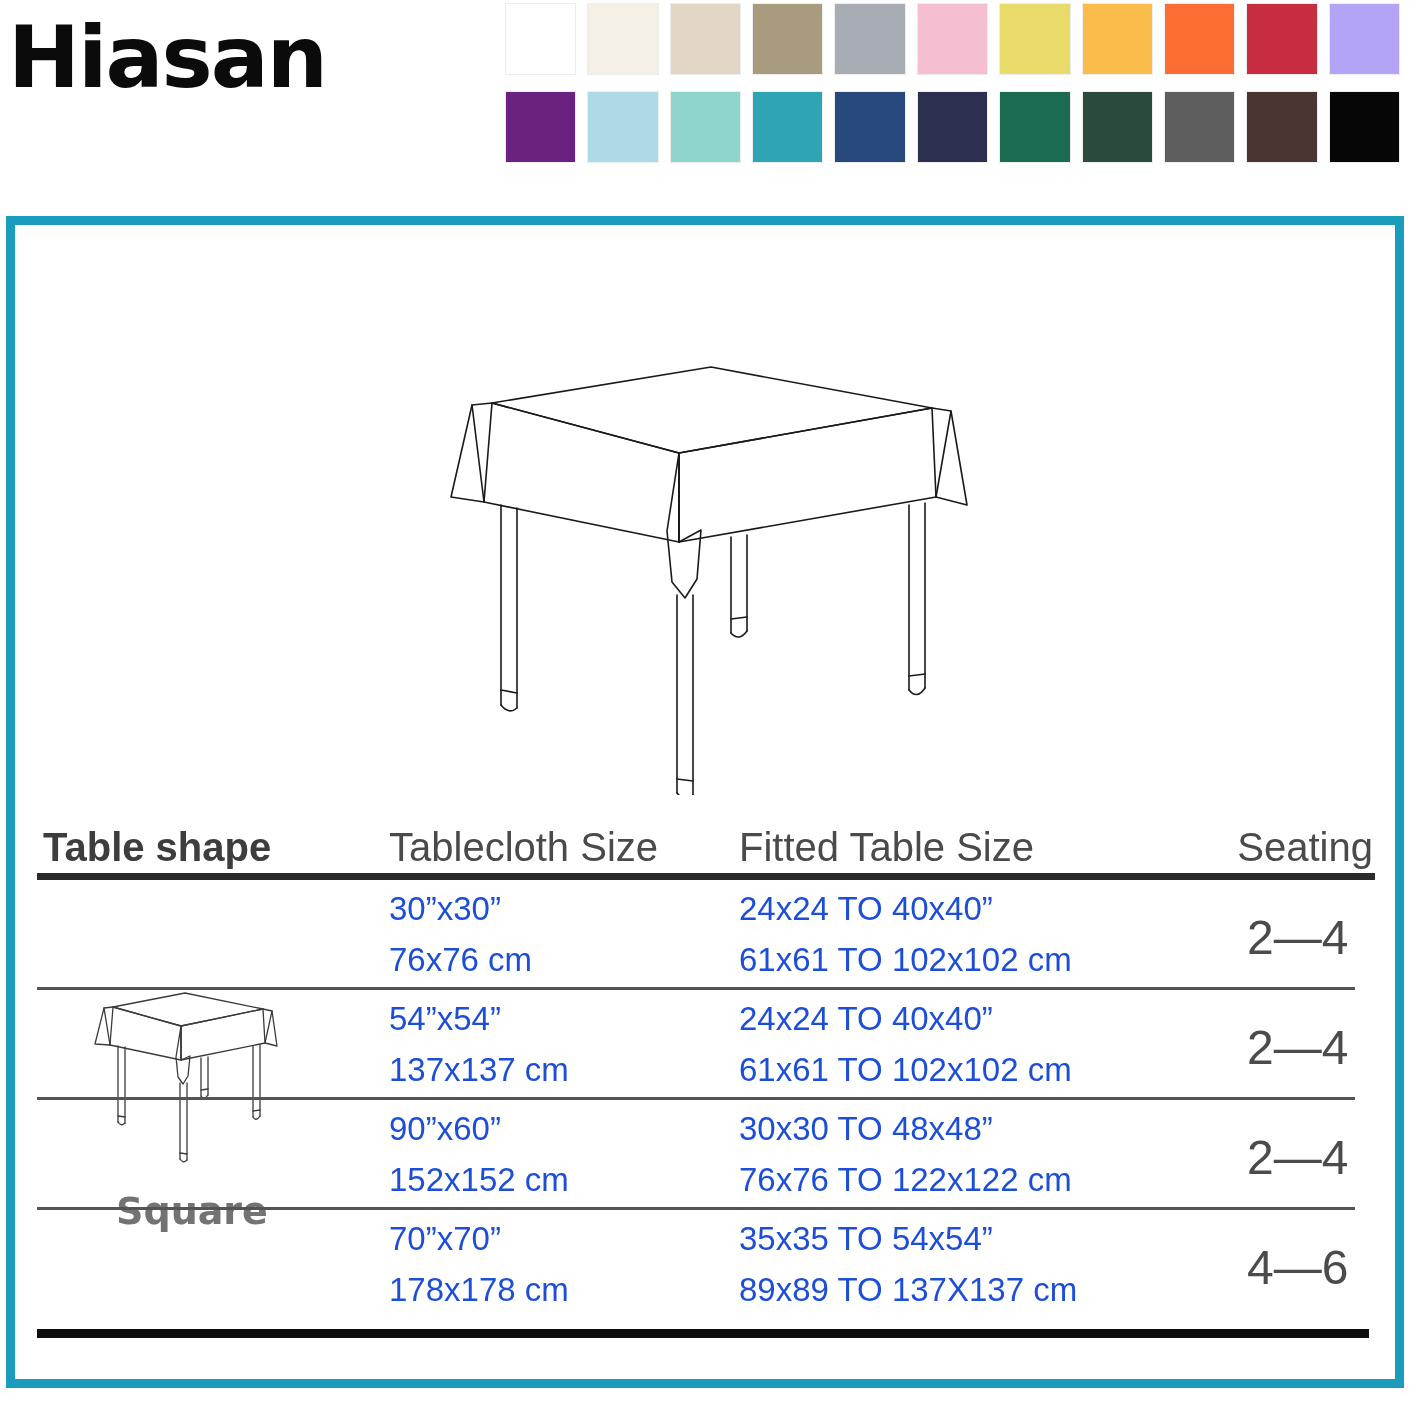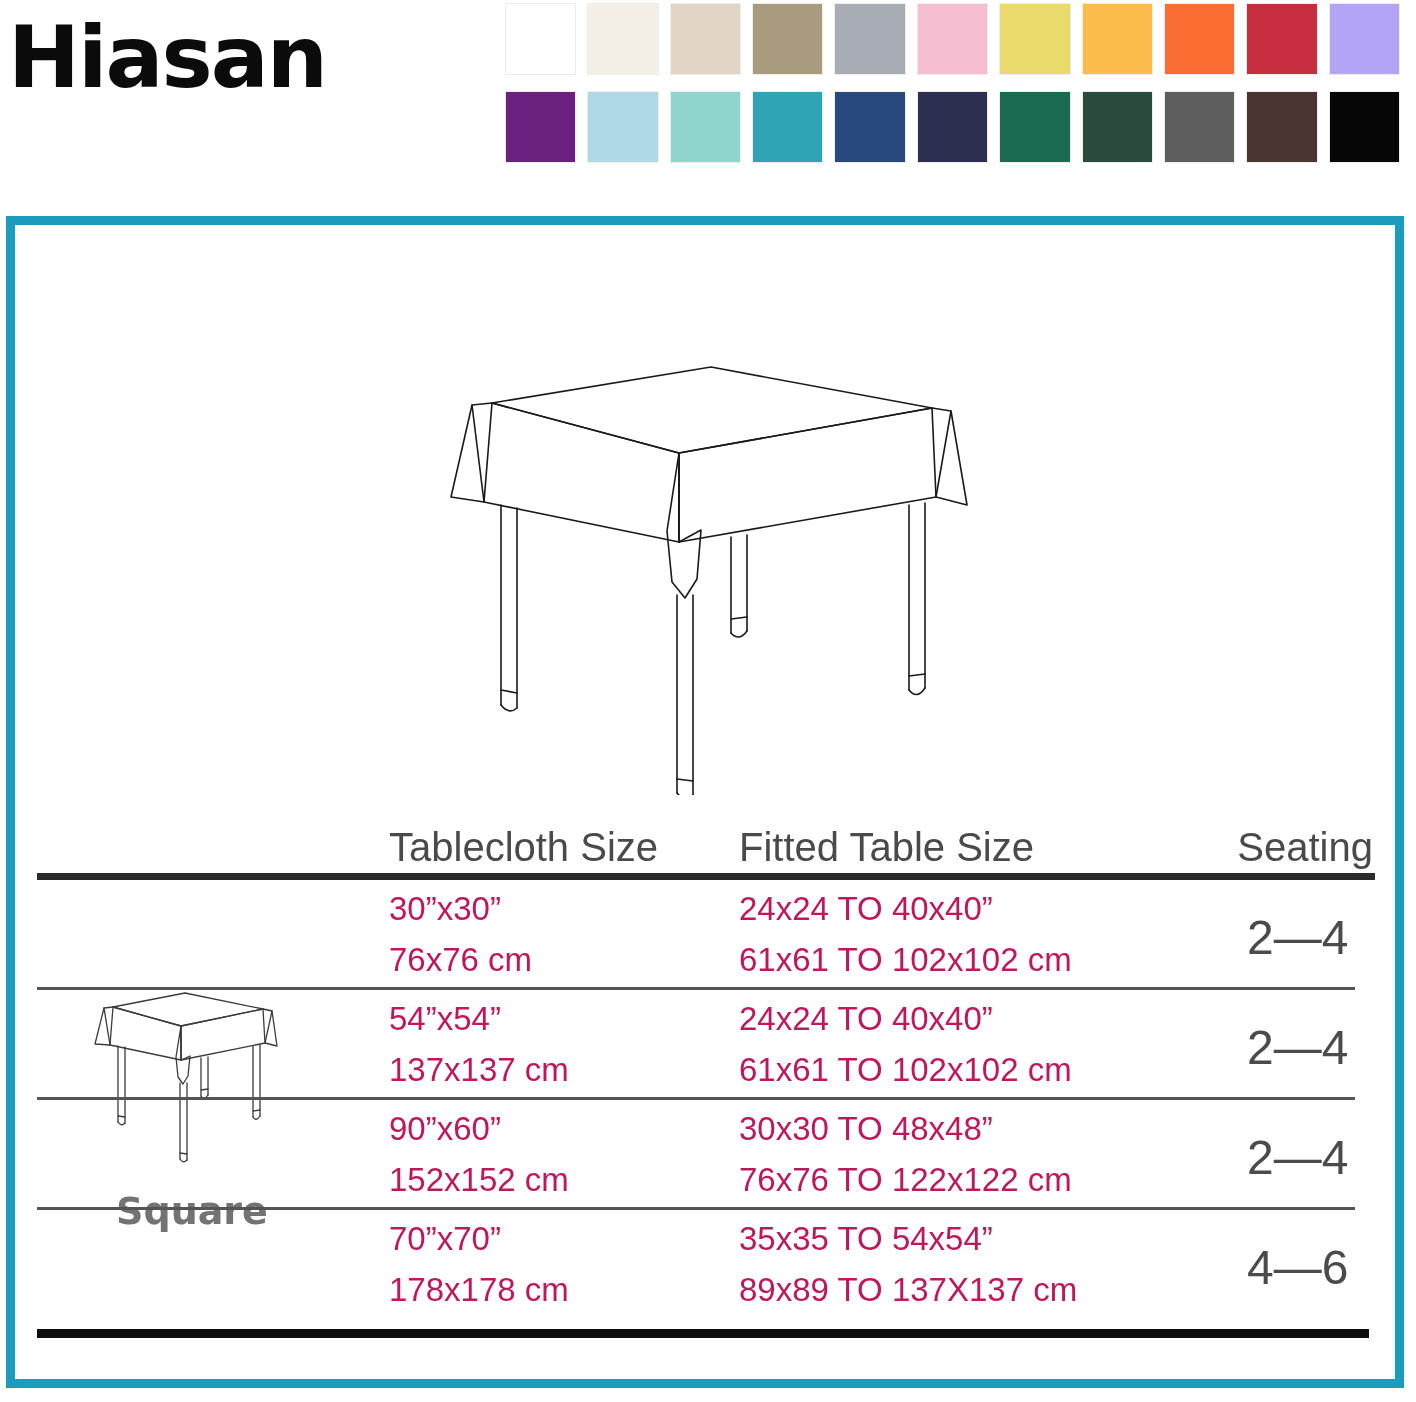--- a/index.html
+++ b/index.html
@@ -125,21 +125,21 @@
 
   #tbody { position: relative; }
 
   .trow {
     position: relative;
     height: 107px;
   }
   .cell {
     position: absolute;
     font-size: 33px;
-    color: #be185d;
+    color: #1d4ed8;
     white-space: nowrap;
     line-height: 1;
   }
   .cell.in  { top: 12px; }
   .cell.cm  { top: 63px; }
   .c-cloth  { left: 352px; }
   .c-fitted { left: 702px; }
   .c-seat {
     position: absolute;
     top: 34px;
@@ -268,20 +268,21 @@
         <path d="M176 132 Q179 137 183 131"></path>
         <path d="M176 126 L183 125"></path>
       </svg>
     </div>
     <div id="shape-caption">Square</div>
   </div>
 
   <div id="spec-table">
 
     <div class="thead">
+      <div class="th bold th-shape">Table shape</div>
       <div class="th th-cloth">Tablecloth Size</div>
       <div class="th th-fitted">Fitted Table Size</div>
       <div class="th th-seating">Seating</div>
     </div>
     <div class="rule-head"></div>
 
     <div id="tbody">
         <div class="trow">
           <div class="cell in c-cloth">30”x30”</div>
           <div class="cell cm c-cloth">76x76  cm</div>

